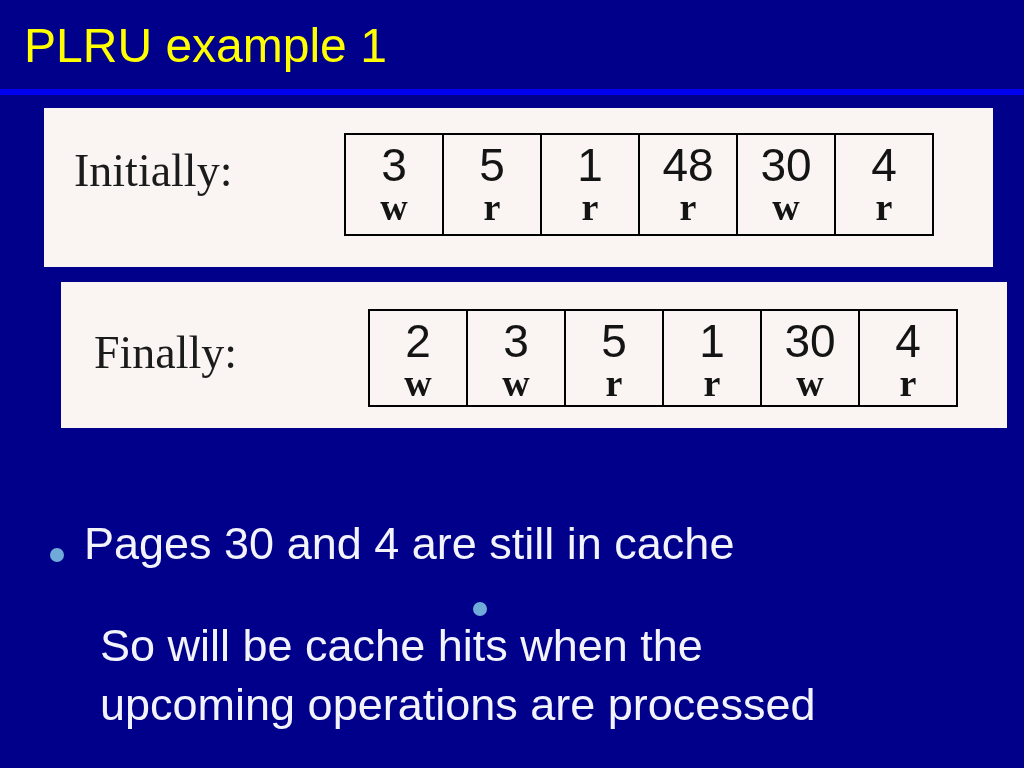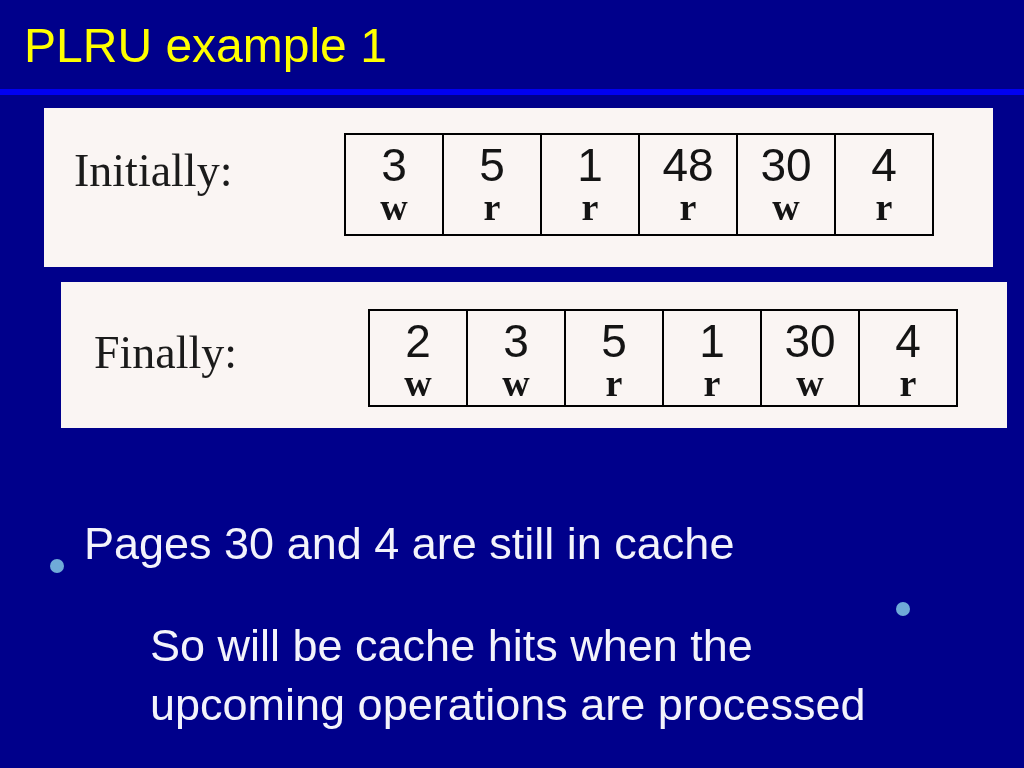--- a/index.html
+++ b/index.html
@@ -90,21 +90,21 @@
     color: #141414;
   }
   .bullet-list {
     position: absolute;
     left: 50px;
     top: 514px;
     width: 880px;
   }
   .bullet-item {
     display: flex;
-    align-items: flex-end;
+    align-items: center;
   }
   .bullet-item + .bullet-item { margin-top: 6px; flex-direction: column; }
   .bullet-dot {
     flex: 0 0 auto;
     width: 14px;
     height: 14px;
     border-radius: 50%;
     background: #6FAAD8;
     margin-top: 23px;
     margin-right: 20px;

